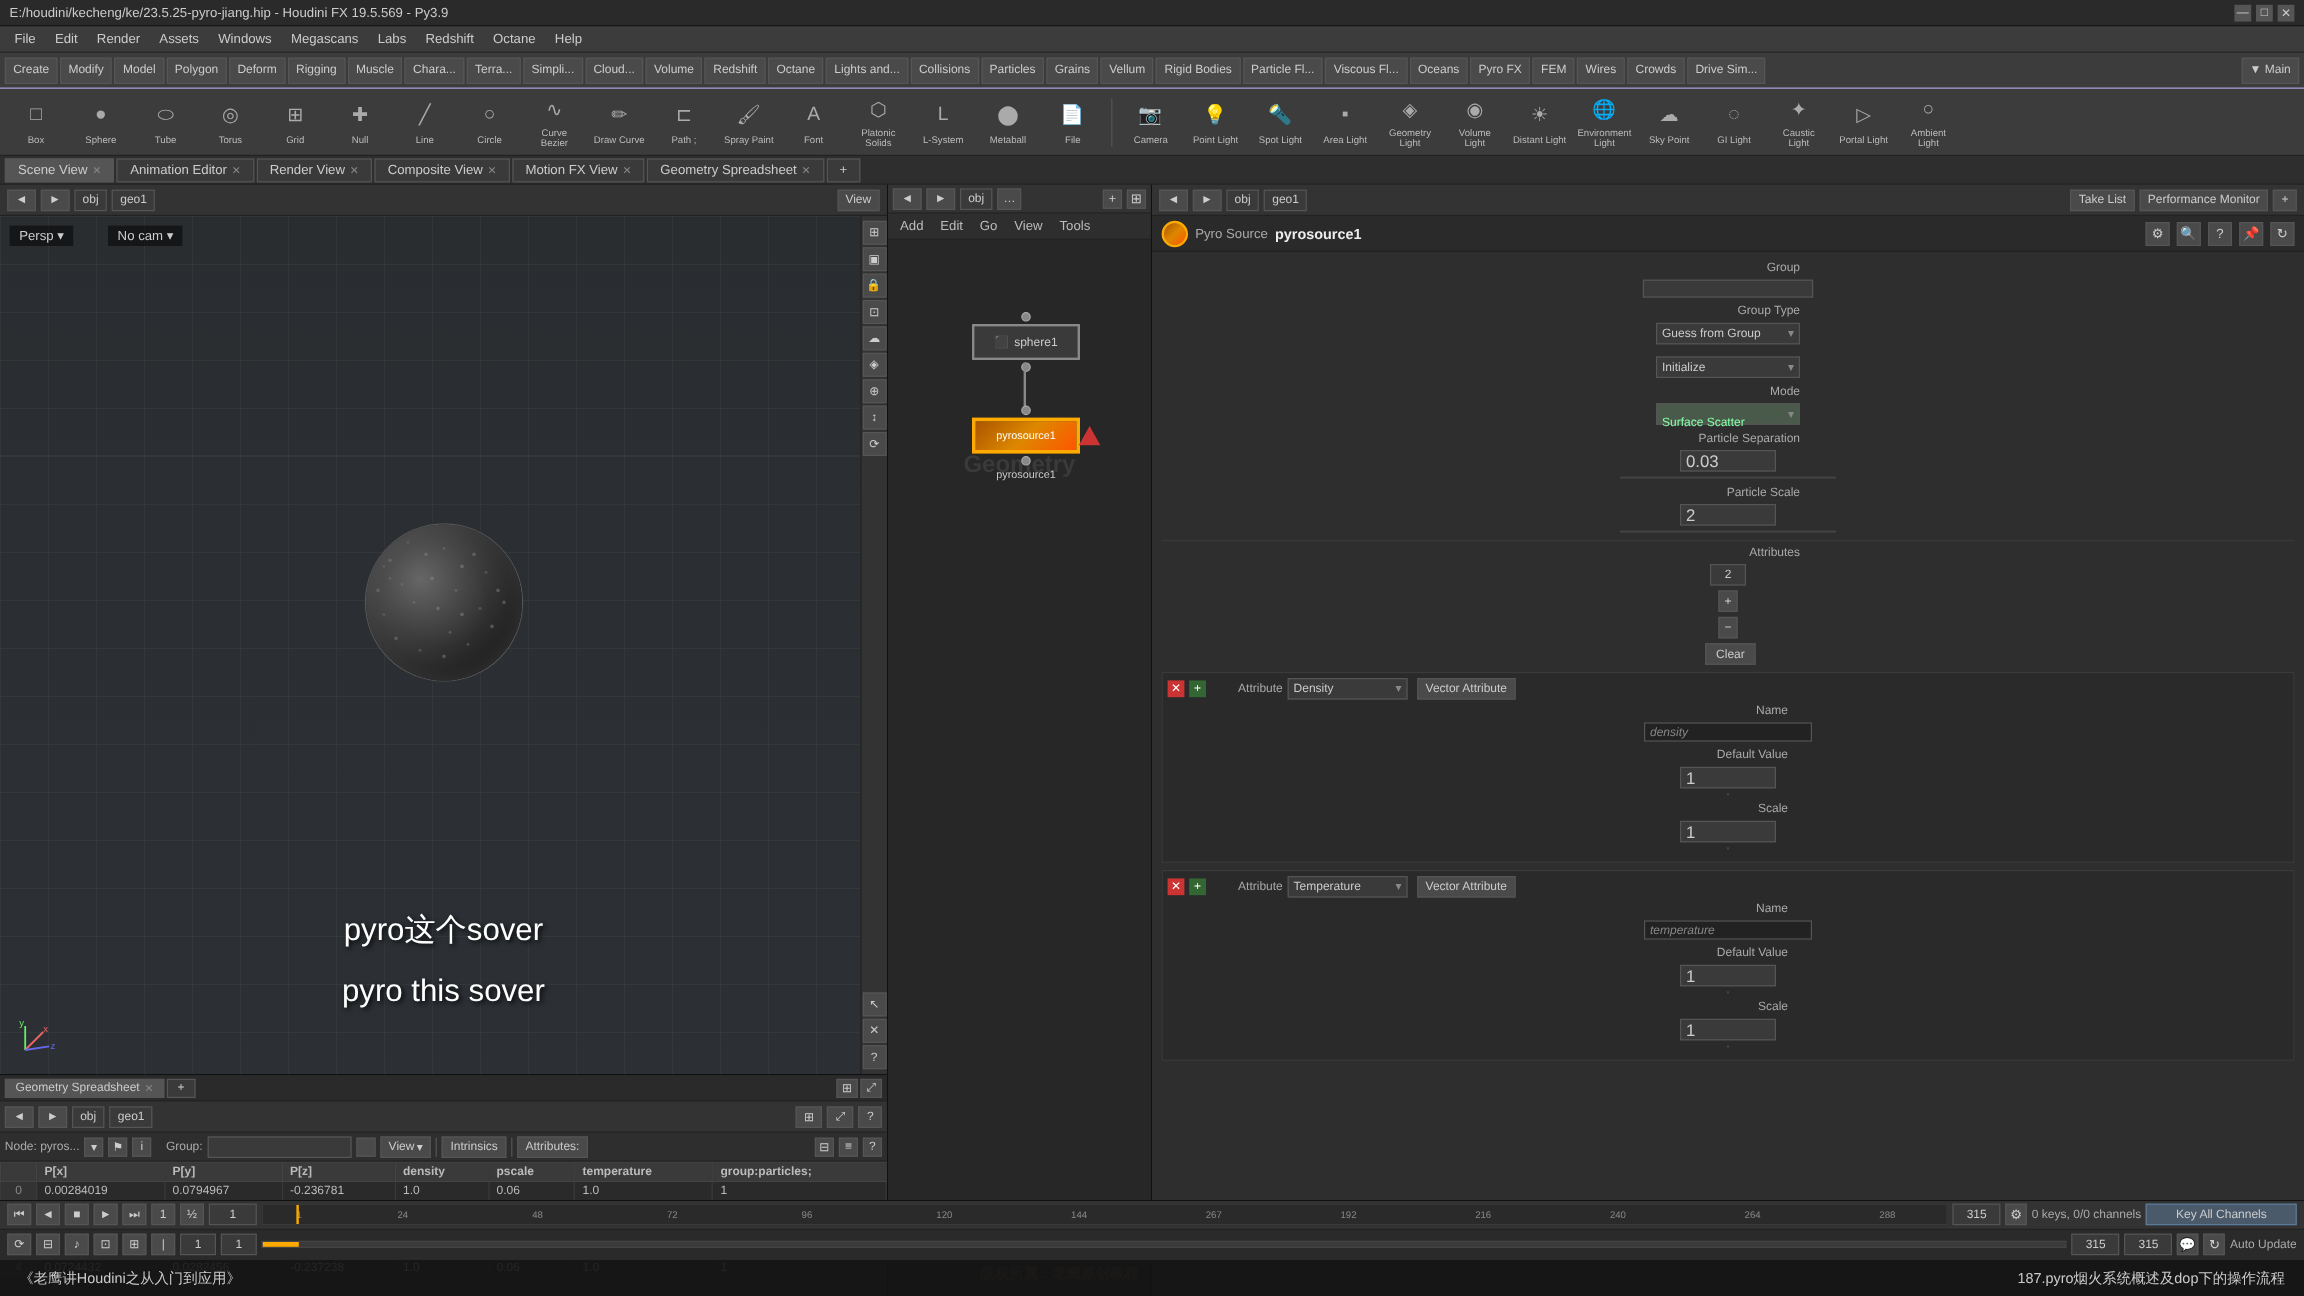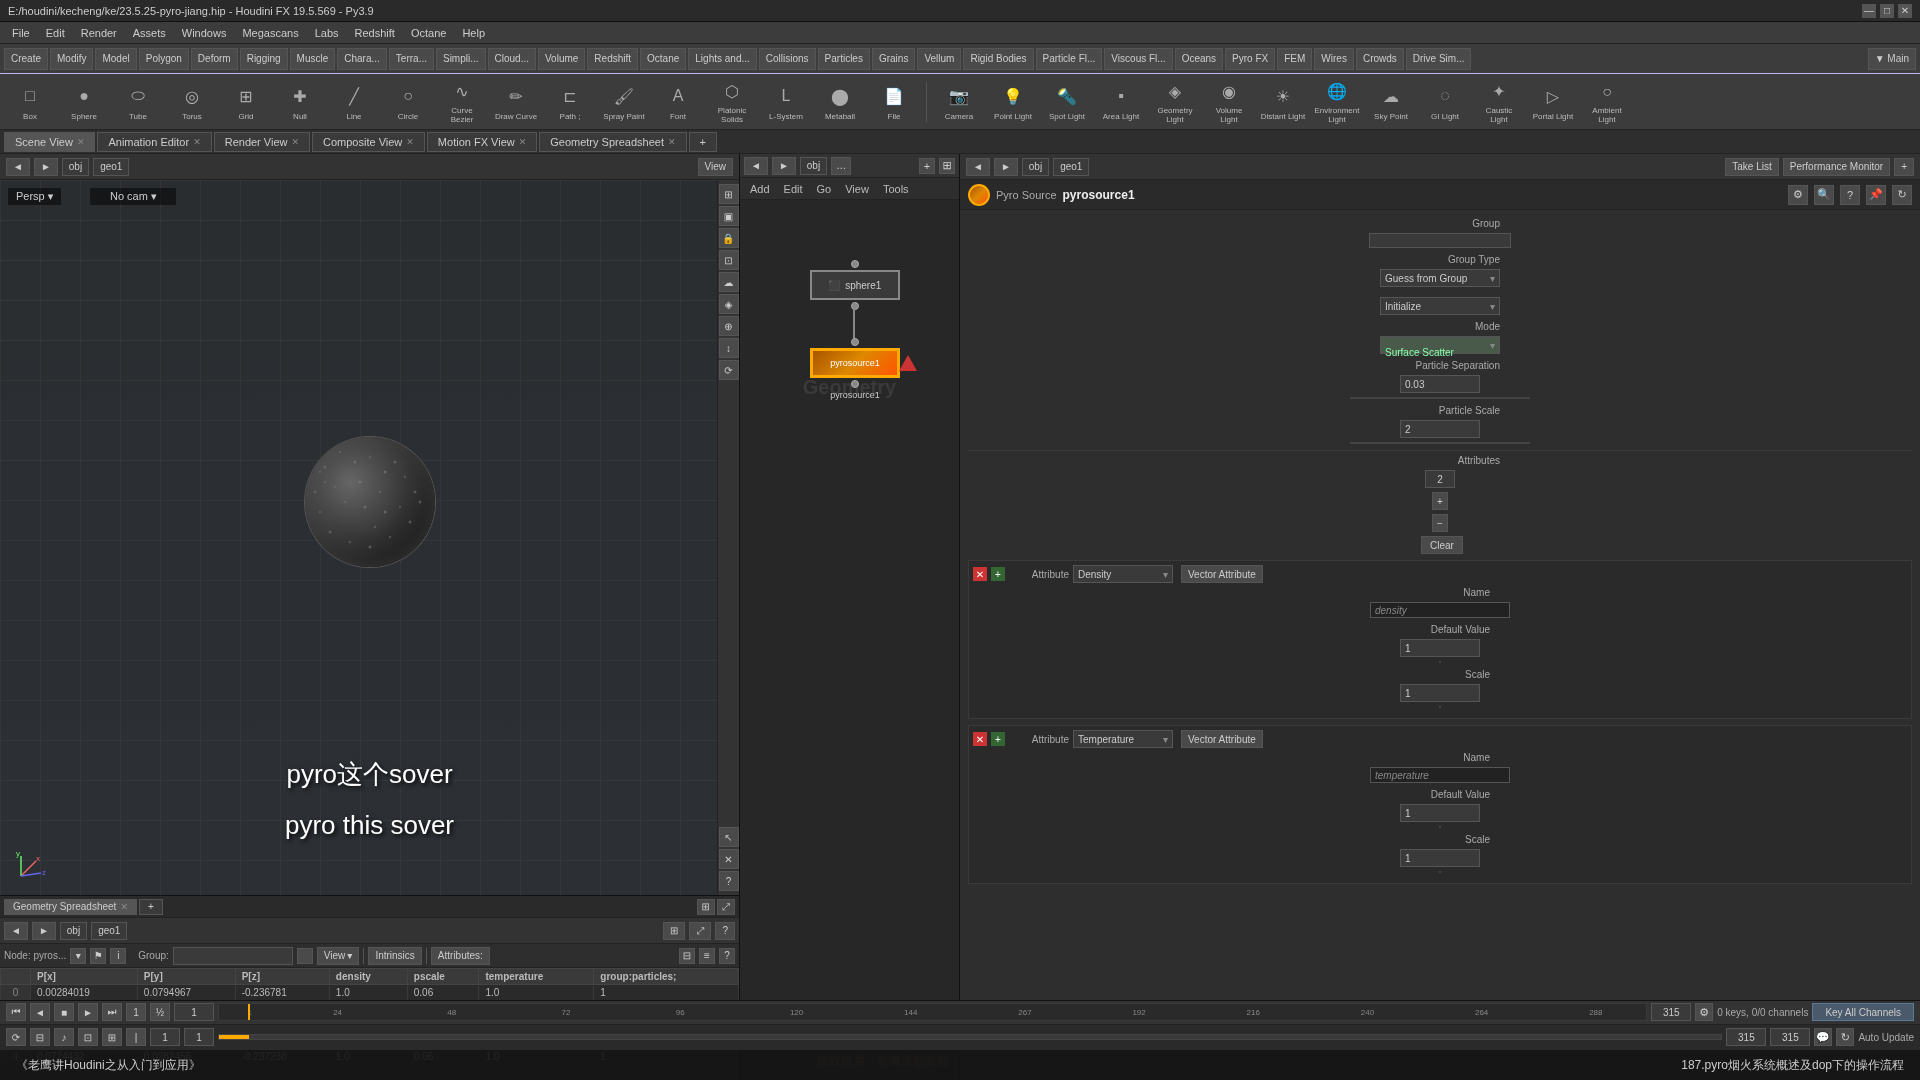--- a/index.html
+++ b/index.html
@@ -247,21 +247,21 @@
     .prop-row {
       display: flex; align-items: center;
       margin-bottom: 6px; gap: 4px; flex-direction: column;
     }
     .prop-label {
       color: #aaa; font-size: 10px; text-align: right;
       min-width: 120px;
     }
     .prop-value {
       background: #3a3a3a; border: 1px solid #555;
-      color: #ccc; font-size: 10px;
+      color: #ccc; font-size: 14px;
       padding: 1px 4px; height: 18px;
       display: flex; align-items: center;
       min-width: 80px;
     }
     .prop-dropdown {
       background: #3a3a3a; border: 1px solid #555;
       color: #ccc; font-size: 10px;
       padding: 1px 4px; height: 18px;
       display: flex; align-items: center; gap: 4px;
       cursor: pointer; min-width: 120px;
@@ -625,21 +625,21 @@
           <circle cx="20" cy="45" r="1.2" fill="#777"></circle>
           <circle cx="90" cy="25" r="1.5" fill="#888"></circle>
           <circle cx="15" cy="35" r="1.2" fill="#777"></circle>
           <circle cx="115" cy="65" r="1.5" fill="#888"></circle>
           <circle cx="70" cy="90" r="1.2" fill="#777"></circle>
         </svg>
       </div>
 
       <div class="vp-persp" style="position:absolute; top:8px; left:8px; background:rgba(0,0,0,0.5); padding:2px 8px; font-size:11px; cursor:pointer;">Persp ▾</div>
 
-      <div class="vp-cam" style="position:absolute; top:8px; left:90px; background:rgba(0,0,0,0.5); padding:2px 20px; font-size:11px; cursor:pointer;">No cam ▾</div>
+      <div class="vp-cam" style="position:absolute; top:8px; left:90px; background:rgba(0,0,0,0.5); padding:2px 8px; font-size:11px; cursor:pointer;">No cam ▾</div>
 
       <div id="vp-side-toolbar" style="position:absolute; right:0; top:0; width:22px; height:100%; background:#333; display:flex; flex-direction:column; align-items:center; padding:4px 0; gap:2px; border-left:1px solid #222;">
         <div class="vp-side-btn">⊞</div>
         <div class="vp-side-btn">▣</div>
         <div class="vp-side-btn">🔒</div>
         <div class="vp-side-btn">⊡</div>
         <div class="vp-side-btn">☁</div>
         <div class="vp-side-btn">◈</div>
         <div class="vp-side-btn">⊕</div>
         <div class="vp-side-btn">↕</div>
@@ -1031,21 +1031,21 @@
         <span style="position:absolute; left:88%; color:#888; font-size:8px;">264</span>
         <span style="position:absolute; left:96%; color:#888; font-size:8px;">288</span>
 
         <div style="position:absolute; left:2%; width:2px; height:100%; background:#ffaa00;"></div>
       </div>
     </div>
 
     <input type="text" value="315" style="background: rgb(58, 58, 58); border: 1px solid rgb(85, 85, 85); color: rgb(204, 204, 204); font-size: 10px; width: 40px; height: 18px; text-align: center;">
     <div style="background:#4a4a4a; border:1px solid #555; color:#ccc; width:18px; height:18px; display:flex; align-items:center; justify-content:center; cursor:pointer;">⚙</div>
     <span style="color:#aaa; font-size:10px;">0 keys, 0/0 channels</span>
-    <div style="background:#4a5a6a; border:1px solid #5a7a9a; color:#ccc; padding:1px 12px; font-size:10px; cursor:pointer; height:18px; display:flex; align-items:center;">
+    <div style="background:#4a5a6a; border:1px solid #5a7a9a; color:#ccc; padding:1px 24px; font-size:10px; cursor:pointer; height:18px; display:flex; align-items:center;">
       <span>Key All Channels</span>
     </div>
   </div>
 
   <div style="height:26px; background:#2a2a2a; display:flex; align-items:center; padding:0 6px; gap:4px;">
     <div class="tl-btn">⟳</div>
     <div class="tl-btn">⊟</div>
     <div class="tl-btn">♪</div>
     <div class="tl-btn">⊡</div>
     <div class="tl-btn">⊞</div>

